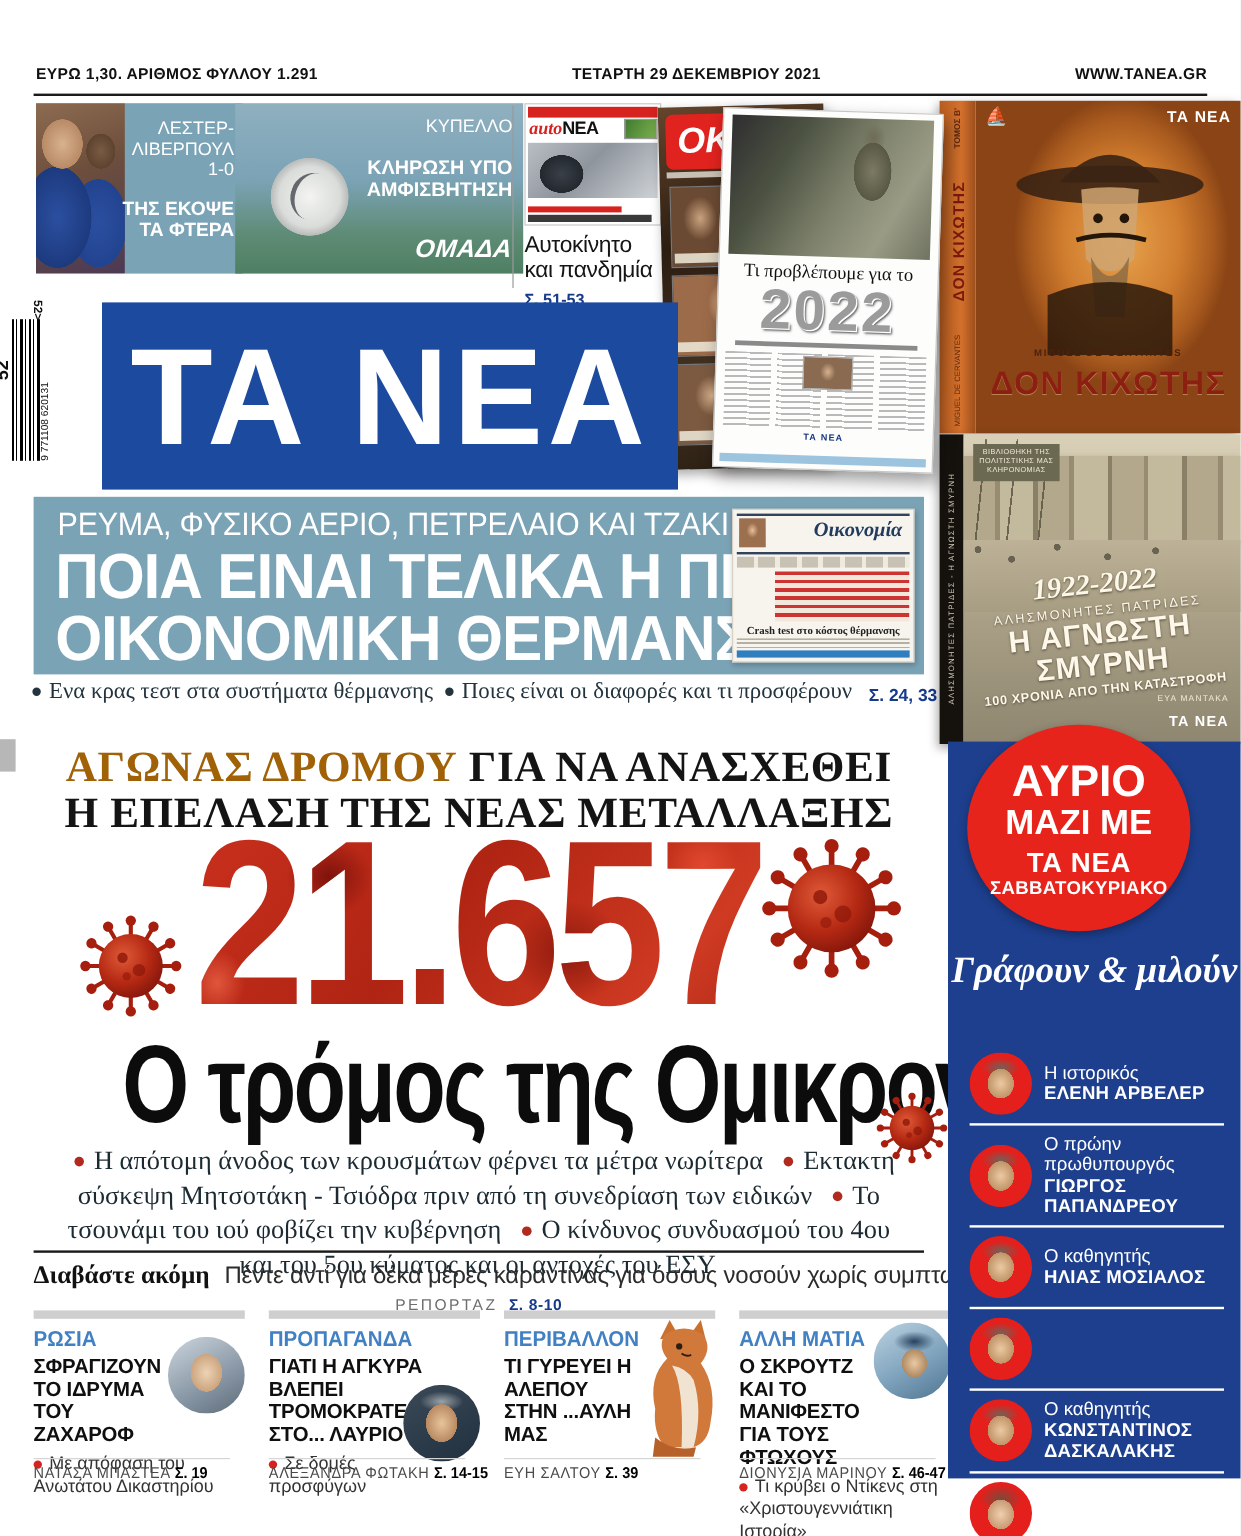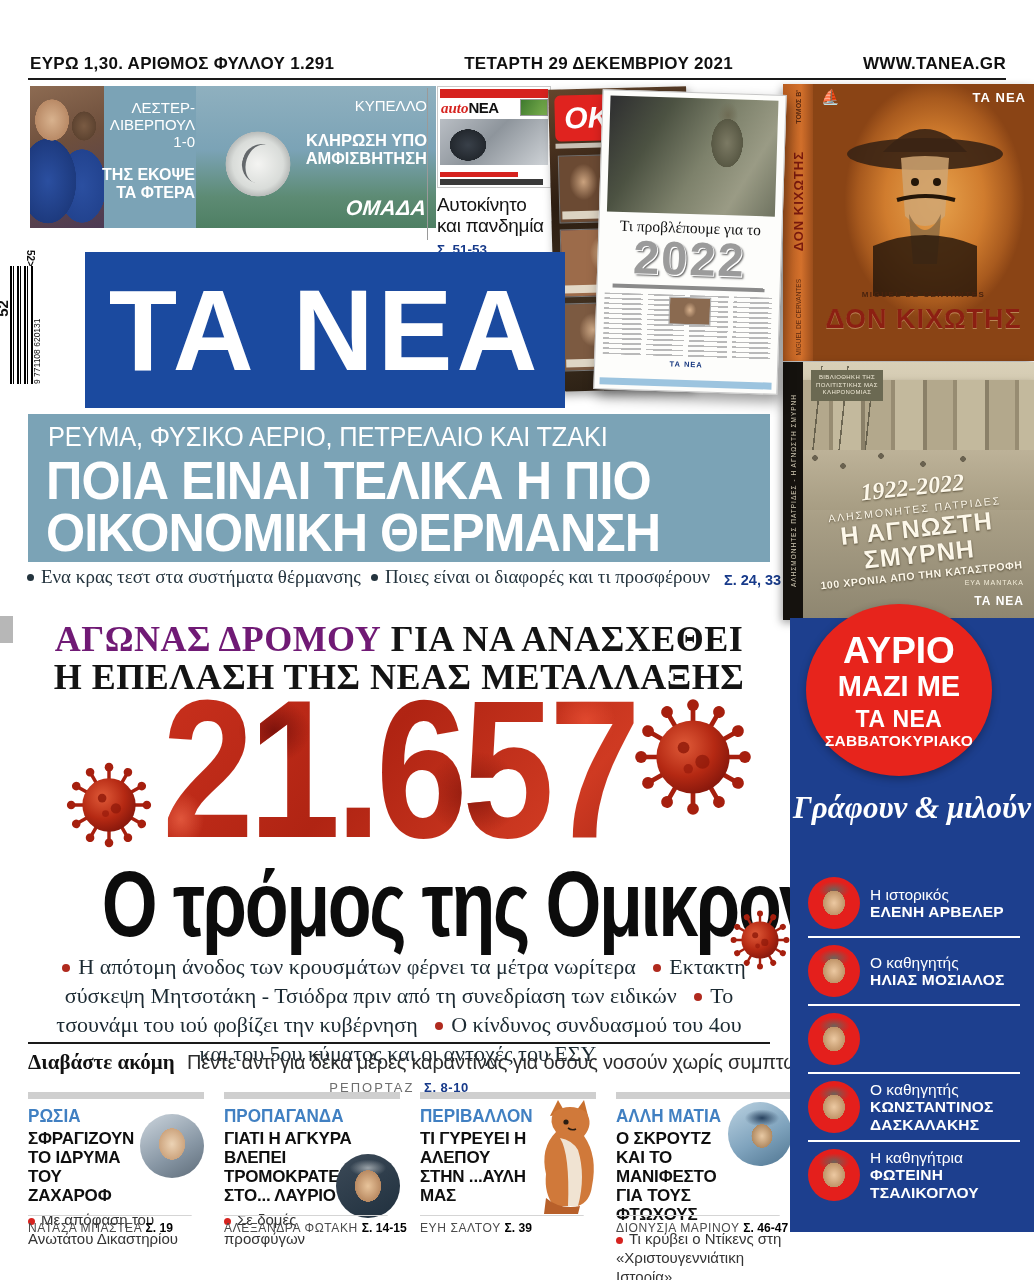--- a/index.html
+++ b/index.html
@@ -1,21 +1,21 @@
 <!DOCTYPE html>
 <html><head>
 <meta charset="utf-8">
 <style>
   html,body{margin:0;padding:0;background:#e8e8e8;}
   #page{position:relative;width:1034px;height:1280px;background:#fff;margin:0 auto;
         font-family:"Liberation Sans",sans-serif;overflow:hidden;}
   .abs{position:absolute;}
   
   .top-head{left:30px;right:28px;top:54px;display:flex;justify-content:space-between;
-            font-size:17px;font-weight:700;letter-spacing:.3px;color:#101010;}
+            font-size:13px;font-weight:700;letter-spacing:.3px;color:#101010;}
   .head-rule{left:28px;right:28px;top:78px;border-top:2px solid #1a1a1a;height:0;}
   
   .teaser{top:86px;height:142px;overflow:hidden;color:#fff;}
   .t-football{left:30px;width:172px;background:#7ba3b6;}
   .t-football .photo{position:absolute;left:0;top:0;width:74px;height:142px;
      background:
        radial-gradient(28px 34px at 22px 34px,#d8b28e 0%,#b98a66 60%,transparent 61%),
        radial-gradient(40px 60px at 18px 95px,#2b4fa0 0%,#1d3a7e 70%,transparent 71%),
        radial-gradient(34px 52px at 52px 100px,#2b4fa0 0%,#22438f 70%,transparent 71%),
        radial-gradient(20px 24px at 54px 40px,#7a5b43 0%,#5d4330 60%,transparent 61%),
@@ -126,21 +126,21 @@
   .en-bullets{left:28px;top:566px;width:742px;display:flex;align-items:flex-end;justify-content:center;
       font-family:"Liberation Serif",serif;font-size:19px;color:#24343e;white-space:nowrap;}
   .en-bullets .bitem::before{content:"";display:inline-block;width:7px;height:7px;border-radius:50%;
       background:#24343e;margin:0 7px 2px 10px;}
   .en-pages{font-family:"Liberation Sans",sans-serif;font-size:14.5px;font-weight:800;color:#173a8a;margin-left:14px;}
   
   .mk-line{left:28px;width:742px;text-align:center;font-family:"Liberation Serif",serif;
       font-weight:600;font-size:36px;letter-spacing:.5px;color:#141414;white-space:nowrap;}
   .mk1{top:618px;}
   .mk2{top:656px;}
-  .mk-red{color:#701a75;}
+  .mk-red{color:#a16207;}
   .big-number{left:28px;top:672px;width:742px;text-align:center;font-size:196px;line-height:1;
       font-weight:800;letter-spacing:-6px;transform:scaleX(.84);
       background:
         radial-gradient(60px 45px at 30% 30%,#7e130c 0%,transparent 70%),
         radial-gradient(80px 60px at 62% 62%,#8c1a0e 0%,transparent 70%),
         radial-gradient(50px 40px at 80% 25%,#e0492f 0%,transparent 72%),
         radial-gradient(40px 40px at 15% 75%,#e0563c 0%,transparent 70%),
         linear-gradient(135deg,#d13420 0%,#b02413 45%,#cf3a22 75%,#951d10 100%);
       -webkit-background-clip:text;background-clip:text;color:transparent;}
   .omikron{left:18px;top:852px;width:762px;text-align:center;font-size:92px;font-weight:800;
@@ -379,20 +379,31 @@
 
   <div class="abs masthead">
     <div class="mh-title">ΤΑ ΝΕΑ</div>
   </div>
   <div class="abs gray-square"></div>
 
   <div class="abs energy">
     <div class="en-kicker">ΡΕΥΜΑ, ΦΥΣΙΚΟ ΑΕΡΙΟ, ΠΕΤΡΕΛΑΙΟ ΚΑΙ ΤΖΑΚΙ</div>
     <div class="en-h1">ΠΟΙΑ ΕΙΝΑΙ ΤΕΛΙΚΑ Η ΠΙΟ</div>
     <div class="en-h2">ΟΙΚΟΝΟΜΙΚΗ ΘΕΡΜΑΝΣΗ</div>
+    <div class="oik">
+      <div class="oik-head">
+        <div class="oik-face"></div>
+        <div class="oik-mh">Οικονομία</div>
+      </div>
+      <div class="oik-strip"></div>
+      <div class="oik-chart"></div>
+      <div class="oik-h">Crash test στο κόστος θέρμανσης</div>
+      <div class="oik-body"></div>
+      <div class="oik-bar"></div>
+    </div>
   </div>
   <div class="abs en-bullets">
     <span class="bitem">Ενα κρας τεστ στα συστήματα θέρμανσης</span>
     <span class="bitem">Ποιες είναι οι διαφορές και τι προσφέρουν</span>
     <span class="en-pages">Σ. 24, 33</span>
   </div>
 
   <div class="abs mk-line mk1">
     <span class="mk-red">ΑΓΩΝΑΣ ΔΡΟΜΟΥ</span><span> ΓΙΑ ΝΑ ΑΝΑΣΧΕΘΕΙ</span>
   </div>
@@ -537,20 +548,27 @@
       <div class="contrib">
         <div class="c-av"></div>
         <div class="c-txt">
           <div class="c-role">Η ιστορικός</div>
           <div class="c-name">ΕΛΕΝΗ ΑΡΒΕΛΕΡ</div>
         </div>
       </div>
       <div class="contrib">
         <div class="c-av"></div>
         <div class="c-txt">
+          <div class="c-role">Ο πρώην πρωθυπουργός</div>
+          <div class="c-name">ΓΙΩΡΓΟΣ ΠΑΠΑΝΔΡΕΟΥ</div>
+        </div>
+      </div>
+      <div class="contrib">
+        <div class="c-av"></div>
+        <div class="c-txt">
           <div class="c-role">Ο καθηγητής</div>
           <div class="c-name">ΗΛΙΑΣ ΜΟΣΙΑΛΟΣ</div>
         </div>
       </div>
       <div class="contrib">
         <div class="c-av"></div>
       </div>
       <div class="contrib">
         <div class="c-av"></div>
         <div class="c-txt">

